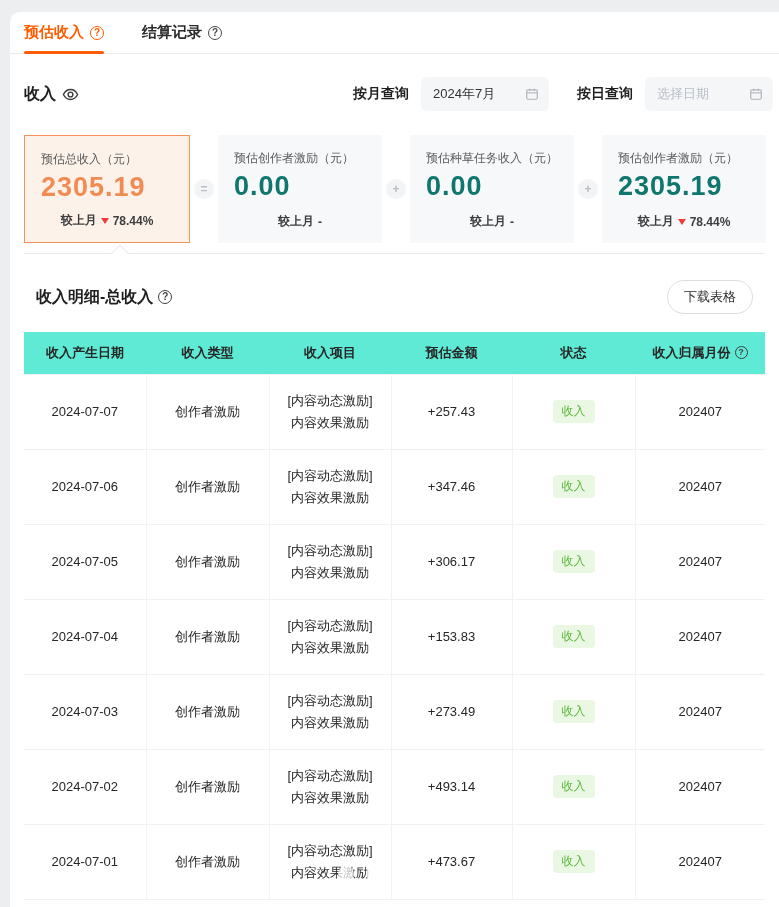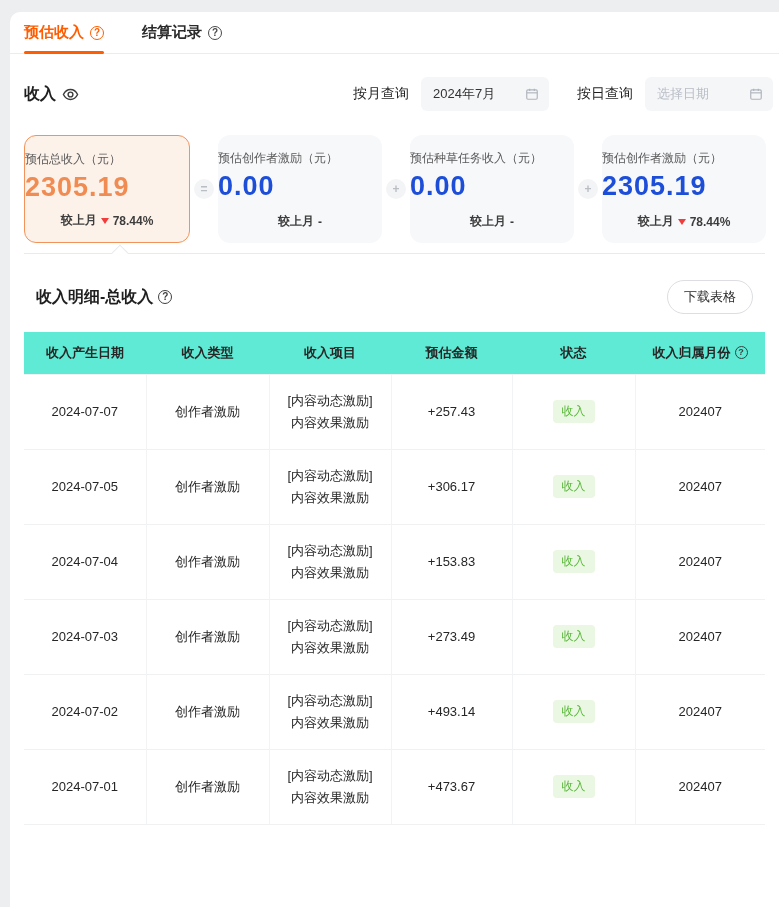--- a/index.html
+++ b/index.html
@@ -14,32 +14,32 @@
   .tab.active { color:#ff5d00; }
   .tab.active::after { content:""; position:absolute; left:0; right:0; bottom:-1px; height:3px; background:#ff5d00; border-radius:2px; }
   .qicon { width:14px; height:14px; border:1.3px solid currentColor; border-radius:50%; font-size:10px; font-weight:700; display:inline-flex; align-items:center; justify-content:center; line-height:1; }
   .tab:not(.active) .qicon { color:#4a4a4a; }
 
   
   .toolbar { display:flex; align-items:center; margin-top:22px; height:36px; padding:0 6px 0 14px; }
   .income-title { display:flex; align-items:center; gap:6px; font-size:16px; font-weight:700; color:#1f1f1f; }
   .eye { display:inline-flex; cursor:pointer; }
   .query-group { display:flex; align-items:center; margin-left:auto; gap:12px; }
-  .query-label { font-size:14px; font-weight:400; color:#1f1f1f; }
+  .query-label { font-size:14px; font-weight:700; color:#1f1f1f; }
   .date-input { position:relative; width:128px; height:34px; background:#f5f6f8; border-radius:6px; display:flex; align-items:center; padding:0 30px 0 12px; font-size:13px; color:#333; cursor:pointer; }
   .date-input.placeholder { color:#b9bdc6; }
   .cal-icon { position:absolute; right:10px; top:10px; }
   .gap16 { width:4px; }
 
   
   .cards { display:flex; align-items:stretch; margin-top:23px; height:108px; padding:0 13px 0 14px; }
-  .card { flex:1 1 0; background:#f7f8fa; border-radius:12px; padding:15px 0 13px; display:flex; flex-direction:column; cursor:pointer; }
+  .card { flex:1 1 0; background:#f7f8fa; border-radius:0; padding:15px 16px 13px; display:flex; flex-direction:column; cursor:pointer; }
   .card.active { background:#fdf2ea; border:1.5px solid #f2935c; }
   .card-label { font-size:12px; color:#595959; white-space:nowrap; }
-  .card-value { margin-top:4px; font-size:27px; font-weight:700; color:#1d4ed8; letter-spacing:1px; }
+  .card-value { margin-top:4px; font-size:27px; font-weight:700; color:#0f766e; letter-spacing:1px; }
   .card.active .card-value { color:#f08b52; }
   .card-footer { margin-top:auto; display:flex; align-items:center; gap:4px; font-size:12px; font-weight:600; color:#3d3d3d;justify-content:center; }
   .tri-down { width:0; height:0; border-left:4px solid transparent; border-right:4px solid transparent; border-top:6px solid #f23c3c; display:inline-block; }
   .sep { flex:0 0 28px; display:flex; align-items:center; justify-content:center; }
   .sep-circle { width:20px; height:20px; border-radius:50%; background:#f3f4f6; color:#b9bdc4; font-size:12px; font-weight:700; display:flex; align-items:center; justify-content:center; }
 
   
   .divider-wrap { position:relative; margin:10px 14px 0; border-top:1px solid #e9eaed; height:0; }
   .caret { position:absolute; left:90px; top:-7px; width:12px; height:12px; background:#fff; border-left:1px solid #e9eaed; border-top:1px solid #e9eaed; transform:rotate(45deg); }
 
@@ -211,20 +211,33 @@
               <div class="project">
                 <div>[内容动态激励]</div>
                 <div>内容效果激励</div>
               </div>
             </td>
           <td class="amount">+257.43</td>
           <td><span class="status-badge">收入</span></td>
           <td>202407</td>
         </tr>
         <tr>
+          <td>2024-07-06</td>
+          <td>创作者激励</td>
+          <td>
+              <div class="project">
+                <div>[内容动态激励]</div>
+                <div>内容效果激励</div>
+              </div>
+            </td>
+          <td class="amount">+347.46</td>
+          <td><span class="status-badge">收入</span></td>
+          <td>202407</td>
+        </tr>
+        <tr>
           <td>2024-07-05</td>
           <td>创作者激励</td>
           <td>
               <div class="project">
                 <div>[内容动态激励]</div>
                 <div>内容效果激励</div>
               </div>
             </td>
           <td class="amount">+306.17</td>
           <td><span class="status-badge">收入</span></td>

